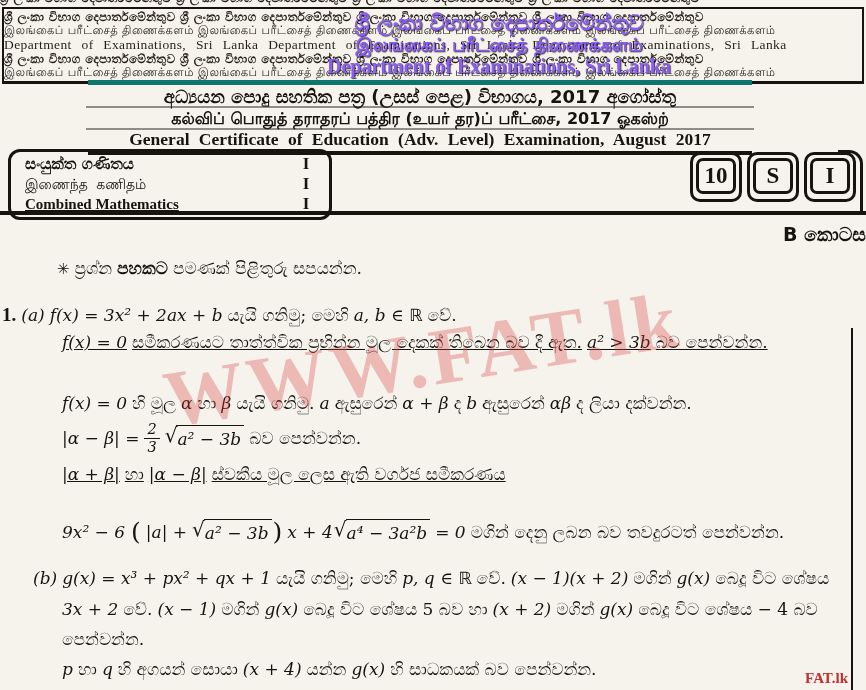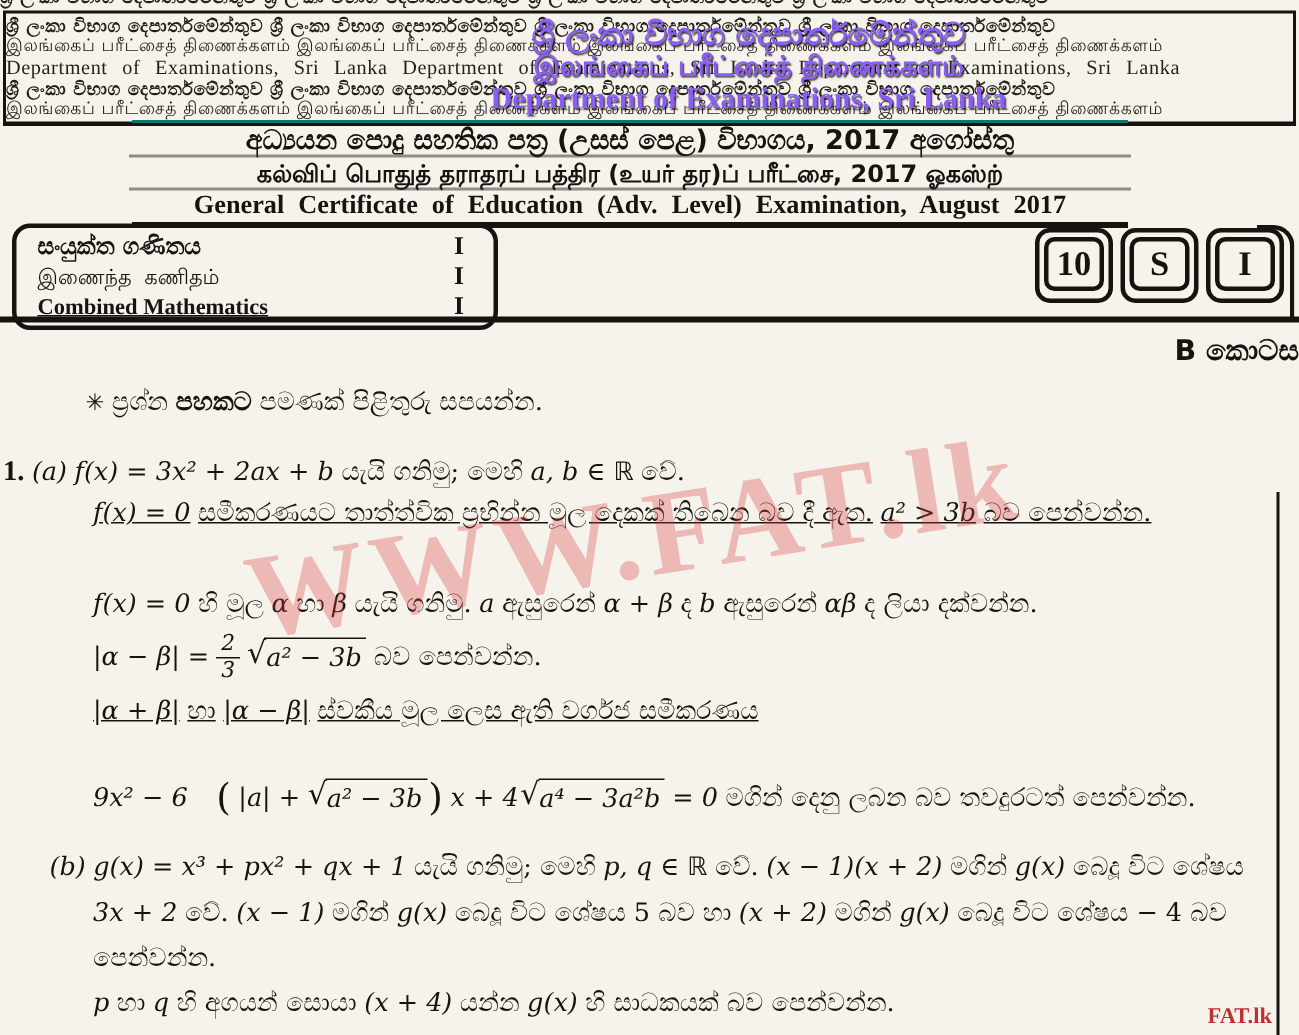--- a/index.html
+++ b/index.html
@@ -18,21 +18,21 @@
   .row-ta{font-family:"DejaVu Sans",sans-serif;font-size:11.5px;line-height:13.5px;}
   .row-en{font-family:"Liberation Serif",serif;font-size:13.5px;line-height:14.5px;word-spacing:6px;}
   .band-overlay{position:absolute;left:195px;top:3px;width:600px;text-align:center;color:#8b5cf6;
                 font-weight:bold;text-shadow:1px 1px 1px rgba(12,9,6,.75);}
   .ov-si{font-size:21px;line-height:22px;font-family:"DejaVu Sans",sans-serif;}
   .ov-ta{font-size:18px;line-height:21px;font-family:"DejaVu Sans",sans-serif;}
   .ov-en{font-size:20px;line-height:22px;font-family:"Liberation Serif",serif;}
 
   
   .title-block{position:absolute;left:88px;width:664px;top:80px;height:66px;
-               border-top:2px solid #0f766e;border-bottom:4px solid #17130e;
+               border-top:5px solid #0f766e;border-bottom:4px solid #17130e;
                text-align:center;font-weight:bold;}
   .tb-si{font-size:18px;line-height:22px;font-family:"DejaVu Sans",sans-serif;margin-top:1px;}
   .tb-ta{font-size:16px;line-height:21px;font-family:"DejaVu Sans",sans-serif;}
   .tb-en{font-size:17.5px;line-height:21px;font-family:"Liberation Serif",serif;word-spacing:5px;}
   .scan-line{position:absolute;left:-2px;right:-2px;height:2px;background:#2b261e;opacity:.5;}
   .s1{top:21px}.s2{top:43px}
 
   
   .subject-box{position:absolute;left:8px;top:149px;width:292px;border:3px solid #17130e;
                border-radius:12px;padding:2px 12px 3px 14px;}
@@ -182,21 +182,21 @@
         <span class="radicand">a² − 3b</span>
       </span>
       <span class="sin">බව පෙන්වන්න.</span>
   </div>
 
   <div class="qline ln5">
     <span class="math">|α + β|</span><span class="sin">හා</span><span class="math">|α − β|</span><span class="sin">ස්වකීය මූල ලෙස ඇති වර්ගජ සමීකරණය</span>
   </div>
 
   <div class="qline ln6">
-    <span class="math" style="margin-right:18px">9x² − 6</span>
+    <span class="math" style="margin-right:5px">9x² − 6</span>
       <span class="bigp">(</span>
       <span class="math">|a| +</span>
       <span class="sqrt" style="margin-right:0">
         <span class="rt">√</span>
         <span class="radicand">a² − 3b</span>
       </span>
       <span class="bigp">)</span>
       <span class="math" style="margin-right:1px">x + 4</span>
       <span class="sqrt">
         <span class="rt">√</span>

